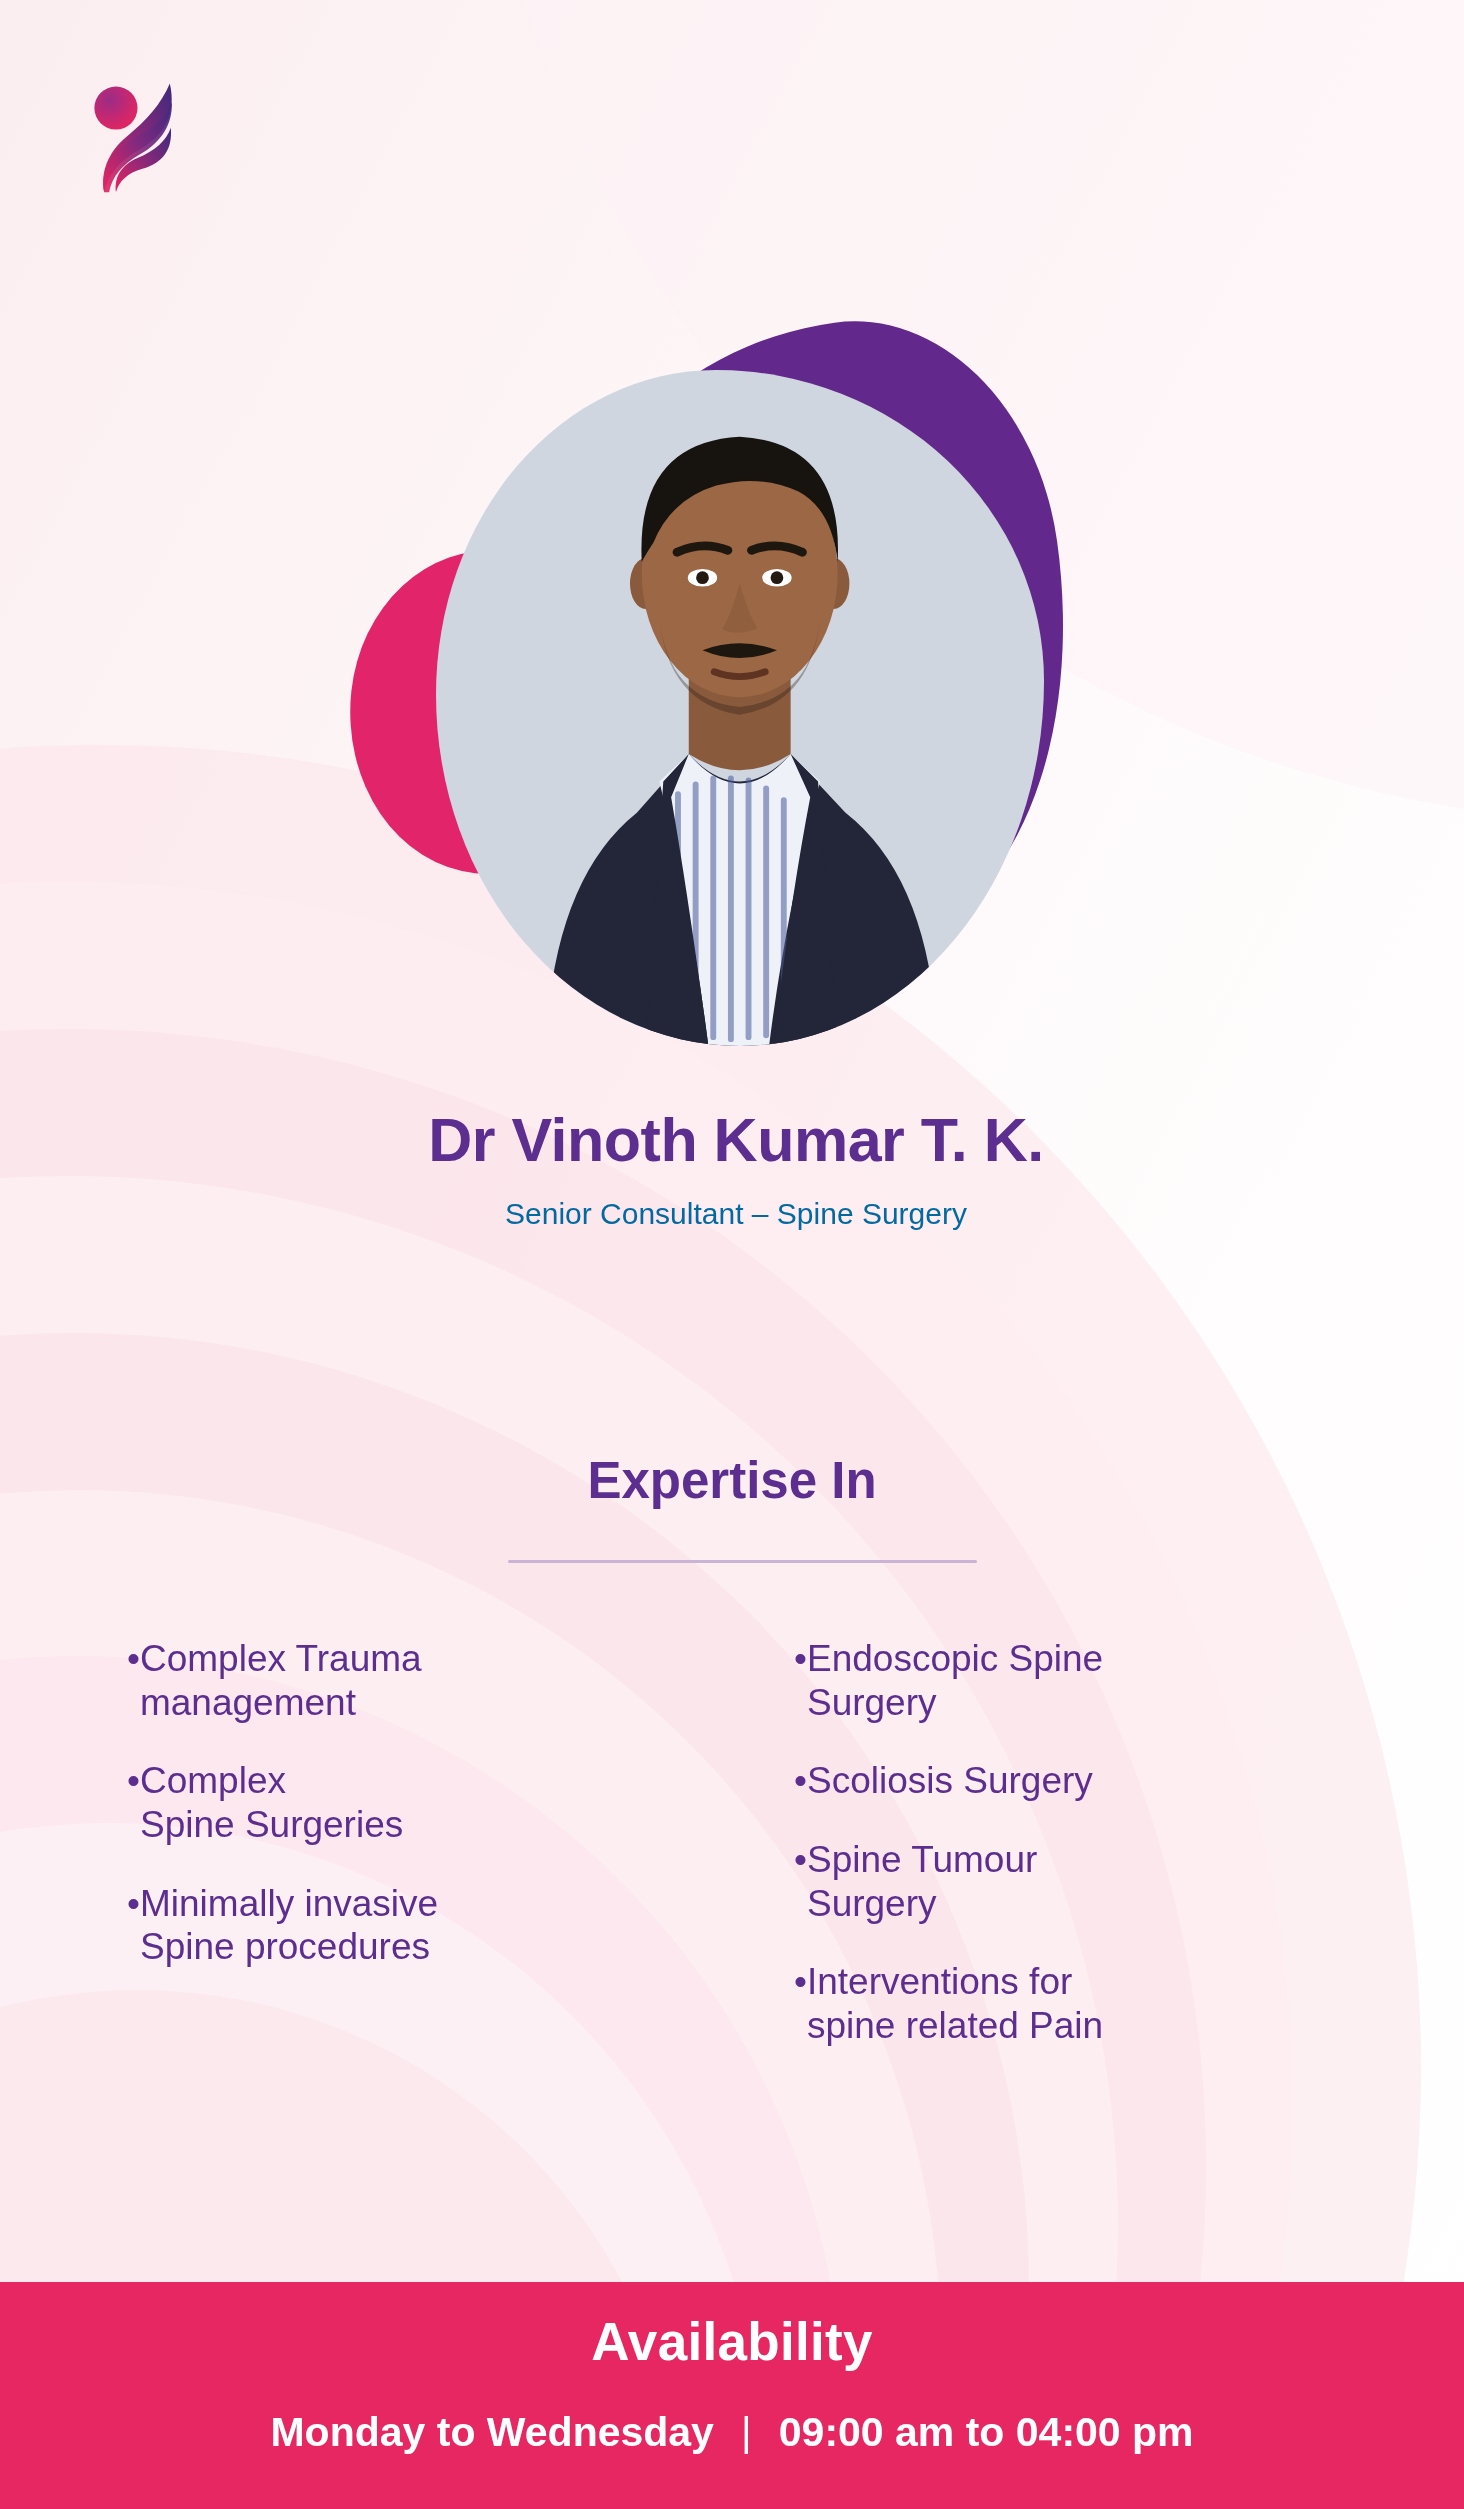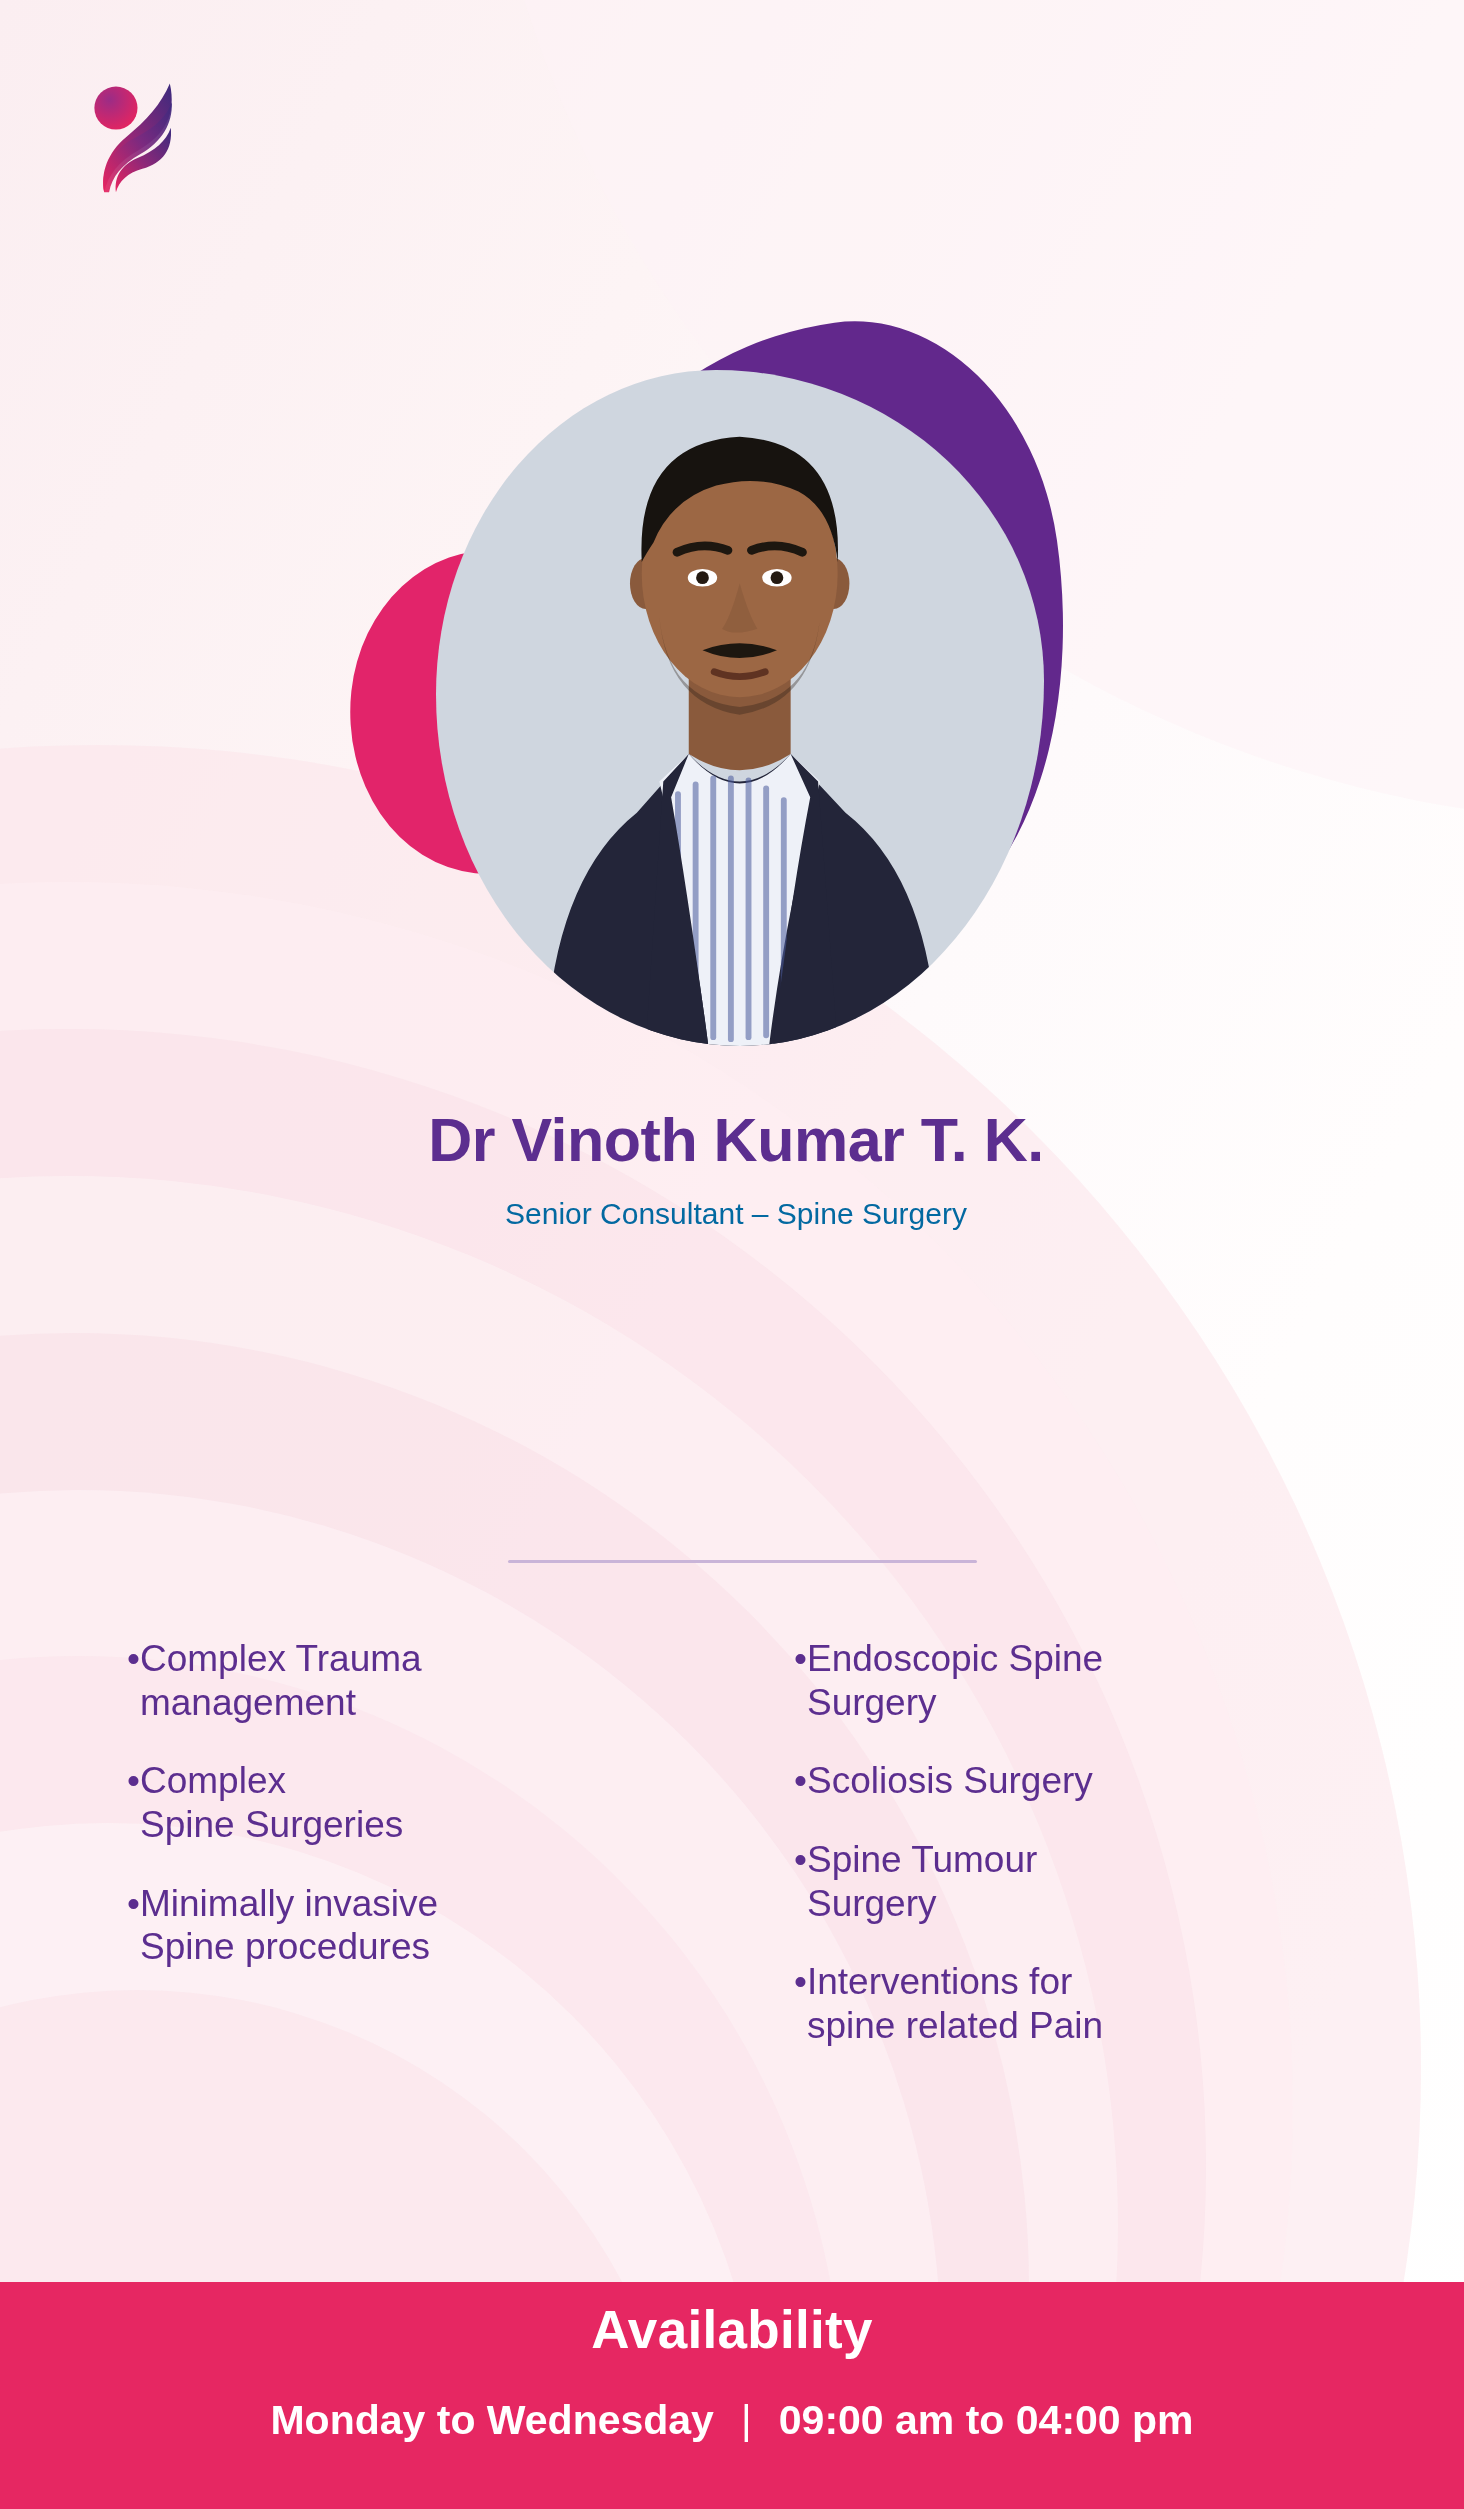--- a/index.html
+++ b/index.html
@@ -161,21 +161,21 @@
 
   
   .availability {
     position:absolute;
     left:0; right:0;
     top:2282px;
     height:227px;
     background:#E62762;
     color:#ffffff;
     text-align:center;
-    padding-top:17px;
+    padding-top:29px;
   }
   .avail-title {
     font-size:53px;
     font-weight:bold;
     letter-spacing:0.3px;
   }
   .avail-line {
     margin-top:37px;
     font-size:41px;
     font-weight:bold;
@@ -279,20 +279,21 @@
         <path d="M228 252 Q236 336 310 344 Q384 336 392 252 Q384 340 310 352 Q236 340 228 252 Z" fill="#2b2018" opacity="0.35"></path>
       </svg>
     </div>
   </div>
 
   <div class="name-block">
     <div class="doc-name">Dr Vinoth Kumar T. K.</div>
     <div class="designation">Senior Consultant – Spine Surgery</div>
   </div>
 
+  <div class="expertise-heading">Expertise In</div>
   <div class="divider"></div>
 
   <div class="expertise-cols">
     <div class="col">
       <div class="exp-item">
         <span class="exp-bullet">•</span>
         <span class="exp-text">Complex Trauma
 management</span>
       </div>
       <div class="exp-item">

